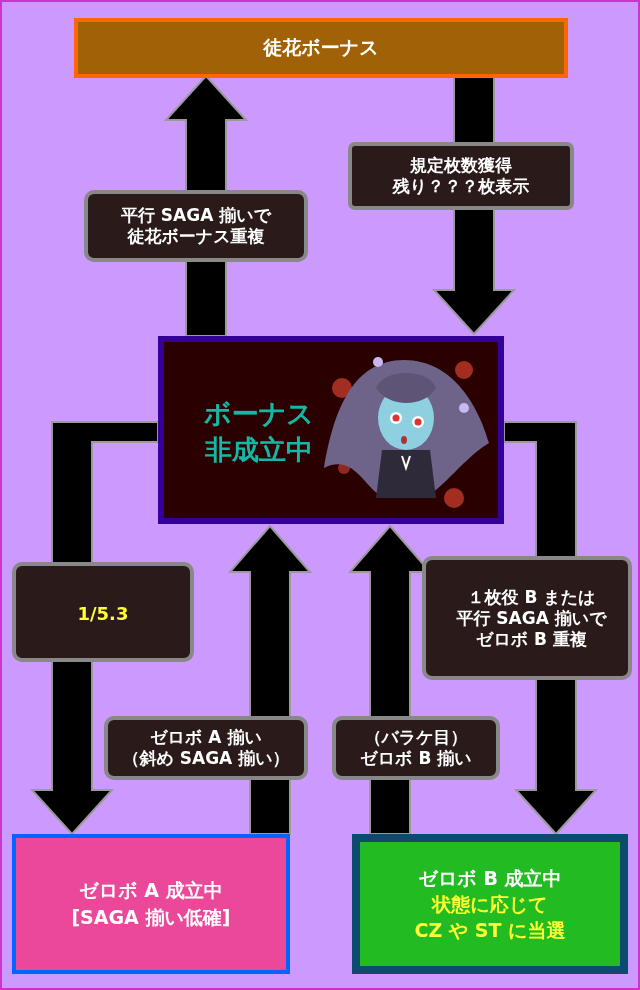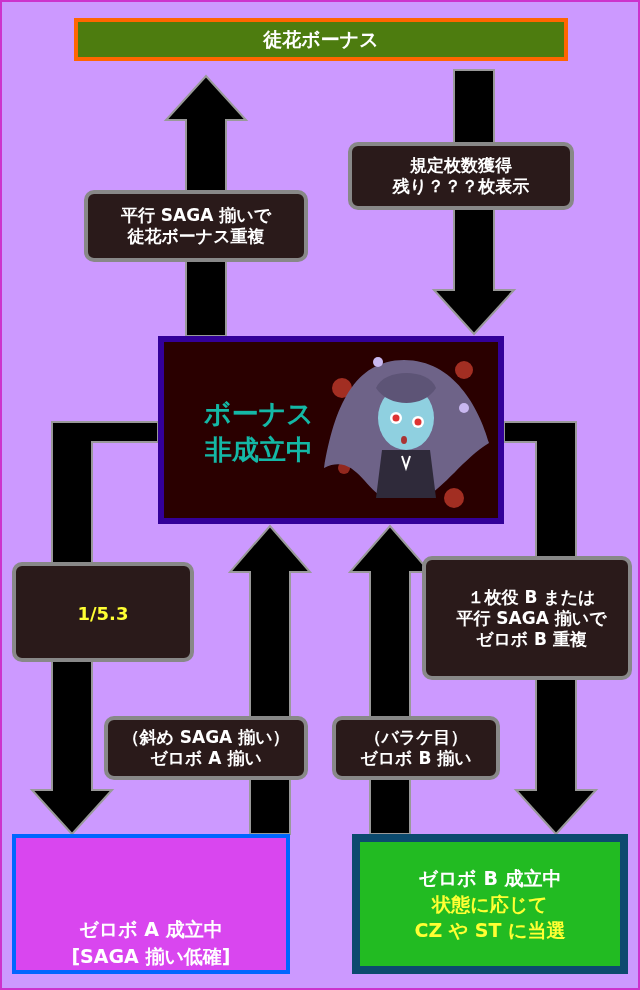--- a/index.html
+++ b/index.html
@@ -2,29 +2,29 @@
 <html><head>
 <meta charset="utf-8">
 <style>
   html, body { margin:0; padding:0; }
   body { width:640px; height:990px; position:relative; overflow:hidden;
          background:#cc99ff; font-family:"DejaVu Sans","Liberation Sans",sans-serif; }
   .frame { position:absolute; left:0; top:0; width:636px; height:986px; border:2px solid #cc33cc; box-sizing:content-box; }
   .arrows { position:absolute; left:0; top:0; width:640px; height:990px; }
   .node { position:absolute; box-sizing:border-box; display:flex; flex-direction:column;
           align-items:center; justify-content:center; text-align:center; color:#fff; font-weight:bold; }
-  .top-bonus { left:74px; top:18px; width:494px; height:43px; background:#4d7c0f; border:4px solid #ff6600; font-size:19px; }
+  .top-bonus { left:74px; top:18px; width:494px; height:60px; background:#a16207; border:4px solid #ff6600; font-size:19px; }
   .center { left:158px; top:336px; width:346px; height:188px; background:#2a0000; border:6px solid #330099; }
   .center .label { position:absolute; left:20px; top:54px; width:150px; font-size:27px; line-height:36px; color:#14b8a6; }
   .char { position:absolute; right:4px; top:6px; width:180px; height:170px; }
   .cond { position:absolute; box-sizing:border-box; background:#2a1a1a; border:4px solid #888; border-radius:10px;
           color:#fff; font-weight:bold; text-align:center; display:flex; flex-direction:column; justify-content:center;
           font-size:17px; line-height:21px; }
   .cond .yel { color:#ffff33; font-size:18px; margin-top:3px; }
-  .zeroa { left:12px; top:834px; width:278px; height:140px; background:#d946ef; border:4px solid #0066ff; font-size:19px; line-height:27px;justify-content:flex-end; }
+  .zeroa { left:12px; top:834px; width:278px; height:140px; background:#ec4899; border:4px solid #0066ff; font-size:19px; line-height:27px; }
   .zerob { left:352px; top:834px; width:276px; height:140px; background:#22bb22; border:8px solid #0c4a6e; font-size:19px; line-height:26px; }
   .zerob .yel { color:#ffff33; }
 </style>
 </head>
 <body>
 
 <div class="frame"></div>
 
 <svg class="arrows" viewBox="0 0 640 990">
   <g fill="#000" stroke="#999" stroke-width="2" stroke-linejoin="miter">
@@ -45,21 +45,21 @@
 
 <div class="node top-bonus">
   <span>徒花ボーナス</span>
 </div>
 
 <div class="cond" style="left:84px;top:190px;width:224px;height:72px;">
   <div>平行 SAGA 揃いで</div>
   <div>徒花ボーナス重複</div>
 </div>
 
-<div class="cond" style="left:348px;top:142px;width:226px;height:68px;">
+<div class="cond" style="left:348px;top:142px;width:226px;height:68px;border-radius:7px;">
   <div>規定枚数獲得</div>
   <div>残り？？？枚表示</div>
 </div>
 
 <div class="node center">
   <div class="label">
     <div>ボーナス</div>
     <div>非成立中</div>
   </div>
   <svg class="char" viewBox="0 0 180 170">
@@ -86,22 +86,22 @@
   <div class="yel">1/5.3</div>
 </div>
 
 <div class="cond" style="left:422px;top:556px;width:210px;height:124px;padding-left:9px;">
   <div>１枚役 B または</div>
   <div>平行 SAGA 揃いで</div>
   <div>ゼロボ B 重複</div>
 </div>
 
 <div class="cond" style="left:104px;top:716px;width:204px;height:64px;">
+  <div>ゼロボ A 揃い</div>
   <div>（斜め SAGA 揃い）</div>
-  <div>ゼロボ A 揃い</div>
 </div>
 
 <div class="cond" style="left:332px;top:716px;width:168px;height:64px;">
   <div>（バラケ目）</div>
   <div>ゼロボ B 揃い</div>
 </div>
 
 <div class="node zeroa">
   <div>ゼロボ A 成立中</div>
   <div>[SAGA 揃い低確]</div>

